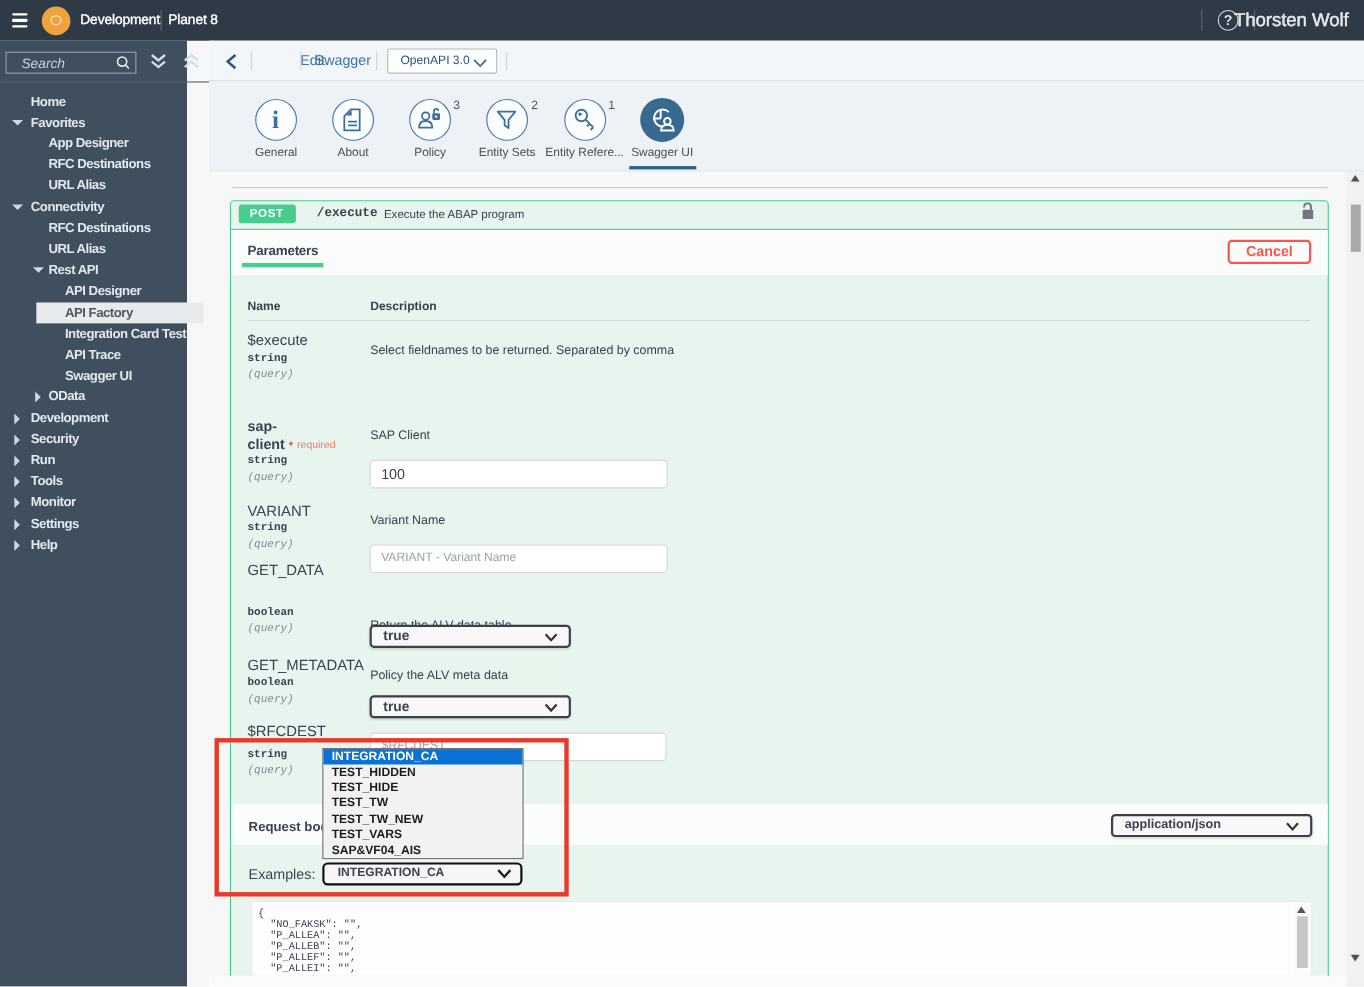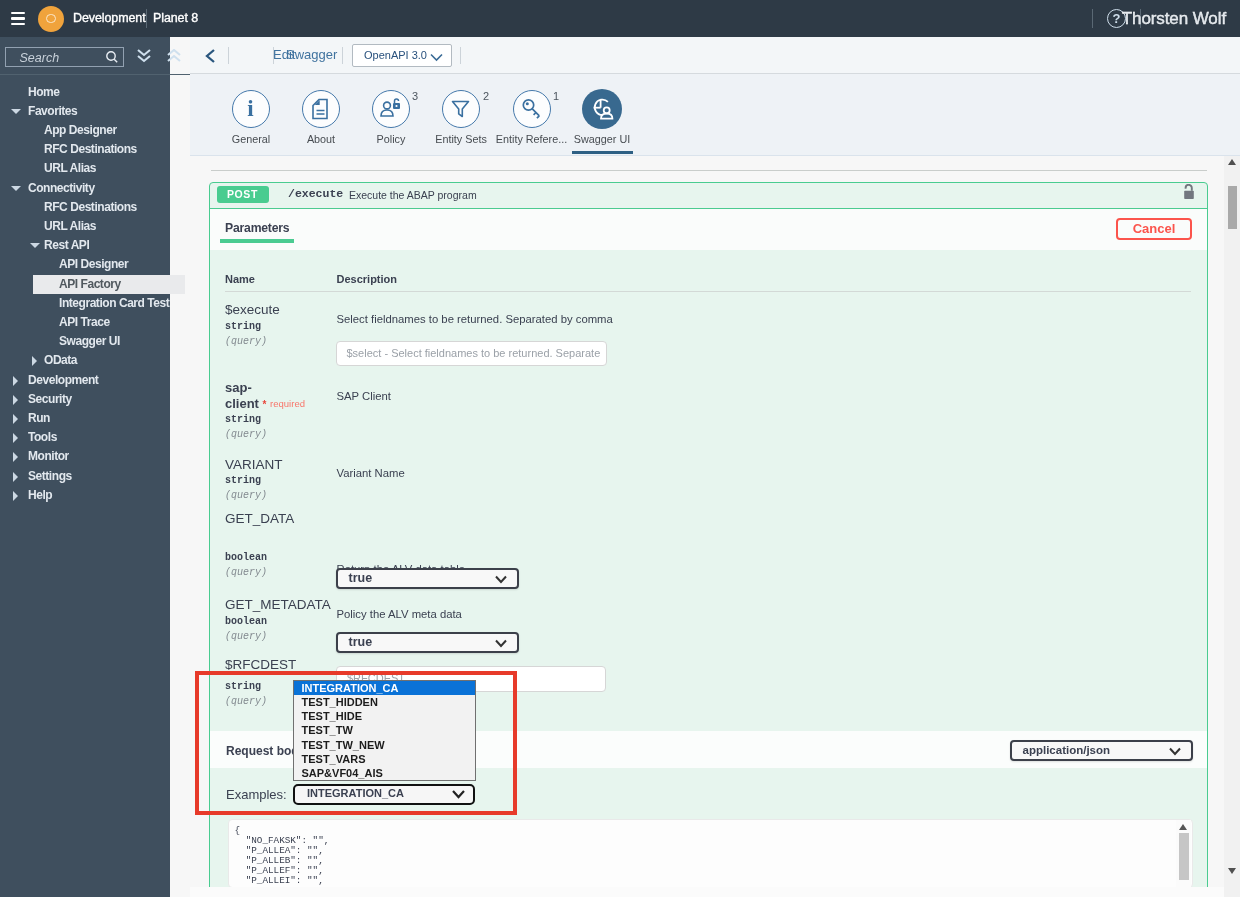--- a/index.html
+++ b/index.html
@@ -260,32 +260,33 @@
   <div id="parmline"></div>
   <div id="cancelbtn">Cancel</div>
   <span class="colhead" style="left:225px; top:272.5px;">Name</span>
   <span class="colhead" style="left:336.5px; top:272.5px;">Description</span>
   <div id="theadline"></div>
 
   <span class="pname" style="top:302px;">$execute</span>
   <span class="ptype" style="top:321px;">string</span>
   <span class="pquery" style="top:336px;">(query)</span>
   <span class="pdesc" style="top:313px;">Select fieldnames to be returned. Separated by comma</span>
-  <div class="pinput ph" style="top:340.5px;">$select - Select fieldnames to be returned. Separate</div>
 
   <span class="pnameb" style="top:379.5px;">sap-</span>
   <span class="pnameb" style="top:396px;">client <span style="color:#e8473c;font-size:10px;font-weight:bold;">*</span>&nbsp;<span style="color:#f8766b;font-size:9.5px;font-weight:normal;position:relative;top:-1.5px;">required</span></span>
   <span class="ptype" style="top:413.5px;">string</span>
   <span class="pquery" style="top:428.5px;">(query)</span>
   <span class="pdesc" style="top:390px;">SAP Client</span>
+  <div class="pinput" style="top:418px; font-size:13px;">100</div>
 
   <span class="pname" style="top:456.5px;">VARIANT</span>
   <span class="ptype" style="top:474.5px;">string</span>
   <span class="pquery" style="top:489.5px;">(query)</span>
   <span class="pdesc" style="top:467px;">Variant Name</span>
+  <div class="pinput ph" style="top:495px;">VARIANT - Variant Name</div>
 
   <span class="pname" style="top:511px;">GET_DATA</span>
   <span class="ptype" style="top:551.5px;">boolean</span>
   <span class="pquery" style="top:566.5px;">(query)</span>
   <span class="pdesc" style="top:544px;margin-top:19px;">Return the ALV data table</span>
   <div class="sel" style="left:335.5px; top:568px; width:183px; height:21px;">true
     <svg width="12" height="9" viewBox="0 0 12 9">
         <path d="M1,1.5 L6,7 L11,1.5" fill="none" stroke="#333" stroke-width="2"></path>
       </svg>
   </div>

